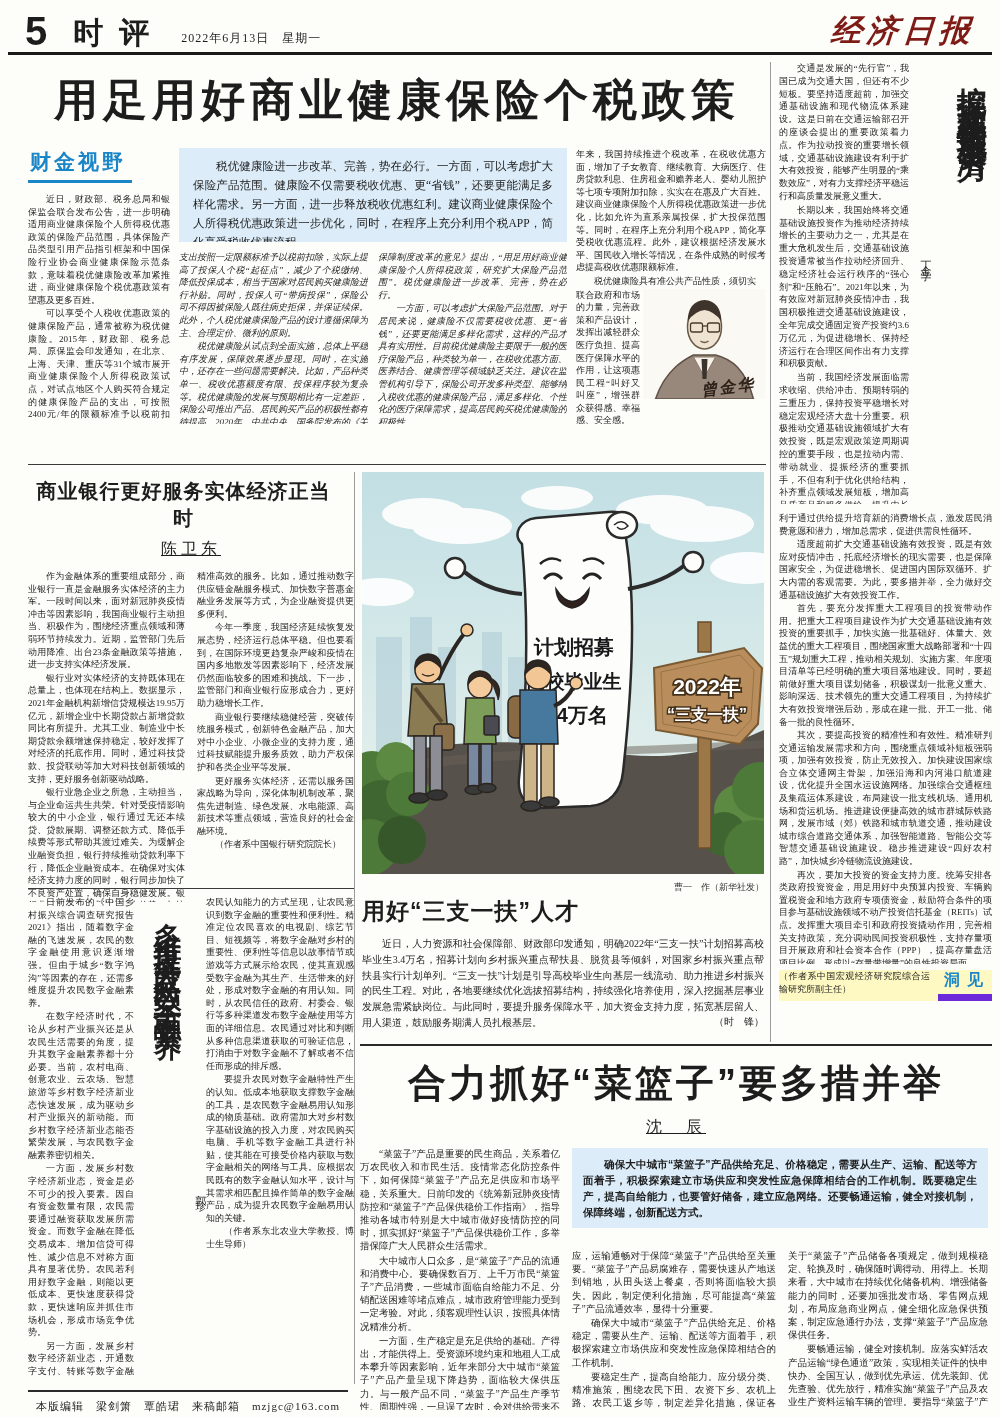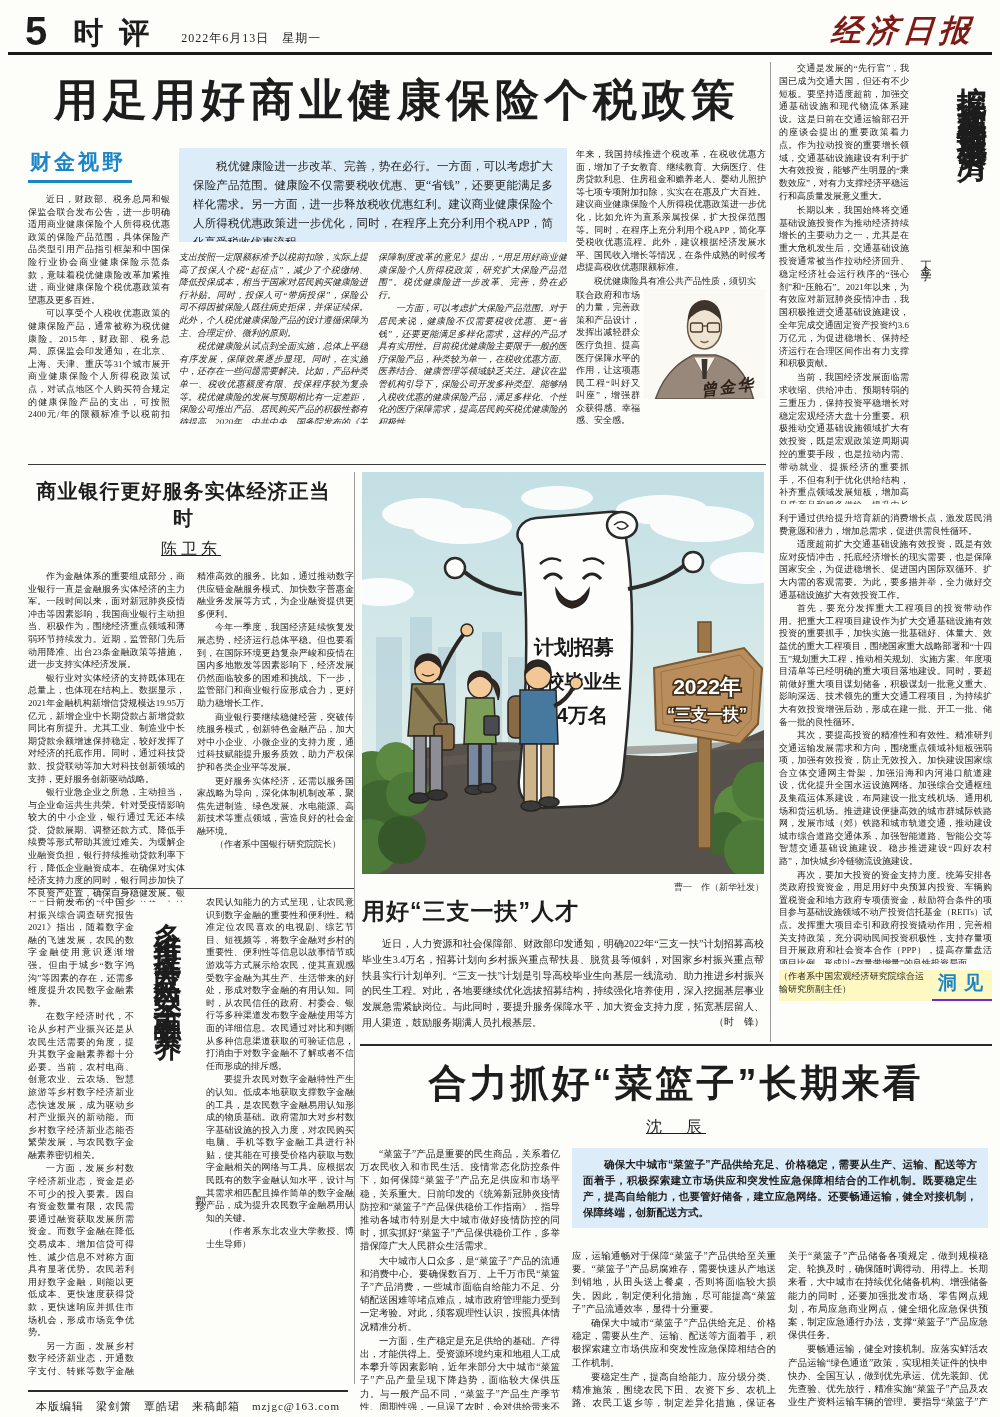--- a/index.html
+++ b/index.html
@@ -68,21 +68,21 @@
   
   .rule-side-v{left:770px;top:62px;height:980px;}
   .transport{left:779px;top:62px;width:213px;height:976px;}
   .t-toprow{display:flex;height:442px;}
   .t-text{width:130px;flex:none;overflow:hidden;font-size:9px;line-height:12.8px;}
   .t-author{width:24px;flex:none;writing-mode:vertical-rl;font-size:11px;letter-spacing:5px;margin-top:190px;}
   .t-head{margin-left:auto;writing-mode:vertical-rl;font-size:30px;font-weight:900;letter-spacing:6px;height:440px;}
   .t-wide{margin-top:8px;height:452px;overflow:hidden;font-size:9px;line-height:12.6px;}
   .t-noterow{display:flex;align-items:flex-start;margin-top:6px;background:#fef9c3;position:relative;}
   .t-note{flex:1;font-size:9px;line-height:12.6px;text-align:justify;}
-  .dj-label{color:#1a86c8;font-weight:900;font-size:19px;letter-spacing:7px;border-bottom:2px solid #6d28d9;
+  .dj-label{color:#1a86c8;font-weight:900;font-size:16px;letter-spacing:7px;border-bottom:7px solid #6d28d9;
             padding:0 2px 3px 6px;margin-left:8px;font-family:"Liberation Sans",sans-serif;white-space:nowrap;}
   .rule-bottom{left:360px;top:1044px;width:632px;height:2px;background:#2a2a2a;}
   
   .basket{left:360px;top:1054px;width:632px;height:360px;}
   .basket h2{margin:4px 0 0 0;text-align:center;font-size:38px;font-weight:900;letter-spacing:3px;}
   .basket .byline{margin-top:8px;}
   .b-grid{display:grid;grid-template-columns:200px 204px 200px;gap:14px 12px;margin-top:10px;height:262px;overflow:hidden;}
   .b-col1{grid-row:1/3;height:262px;overflow:hidden;}
   .b-box{grid-column:2/4;background:#dcedf9;padding:8px 11px;font-size:10.5px;line-height:16px;
          font-weight:bold;font-family:"Liberation Sans",sans-serif;height:64px;overflow:hidden;}
@@ -334,21 +334,21 @@
       </div>
     <div class="t-noterow">
       <div class="t-note">（作者系中国宏观经济研究院综合运输研究所副主任）</div>
       <div class="dj-label">洞见</div>
     </div>
   </section>
 
   <div class="abs rule-bottom"></div>
 
   <section class="abs basket">
-    <h2 class="hei">合力抓好“菜篮子”长期来看</h2>
+    <h2 class="hei">合力抓好“菜篮子”要多措并举</h2>
     <div class="byline">沈　辰</div>
     <div class="b-grid">
       <div class="b-col1 jtext bt">
           <p>“菜篮子”产品是重要的民生商品，关系着亿万农民收入和市民生活。疫情常态化防控条件下，如何保障“菜篮子”产品充足供应和市场平稳，关系重大。日前印发的《统筹新冠肺炎疫情防控和“菜篮子”产品保供稳价工作指南》，指导推动各城市特别是大中城市做好疫情防控的同时，抓实抓好“菜篮子”产品保供稳价工作，多举措保障广大人民群众生活需求。</p>
           <p>大中城市人口众多，是“菜篮子”产品的流通和消费中心。要确保数百万、上千万市民“菜篮子”产品消费，一些城市面临自给能力不足、分销配送困难等堵点难点，城市政府管理能力受到一定考验。对此，须客观理性认识，按照具体情况精准分析。</p>
           <p>一方面，生产稳定是充足供给的基础。产得出，才能供得上。受资源环境约束和地租人工成本攀升等因素影响，近年来部分大中城市“菜篮子”产品产量呈现下降趋势，面临较大保供压力。与一般产品不同，“菜篮子”产品生产季节性、周期性强，一旦误了农时，会对供给带来不小的影响。</p>
         </div>
       <div class="b-box">
         <p>确保大中城市“菜篮子”产品供给充足、价格稳定，需要从生产、运输、配送等方面着手，积极探索建立市场供应和突发性应急保障相结合的工作机制。既要稳定生产，提高自给能力，也要管好储备，建立应急网络。还要畅通运输，健全对接机制，保障终端，创新配送方式。</p>
       </div>

